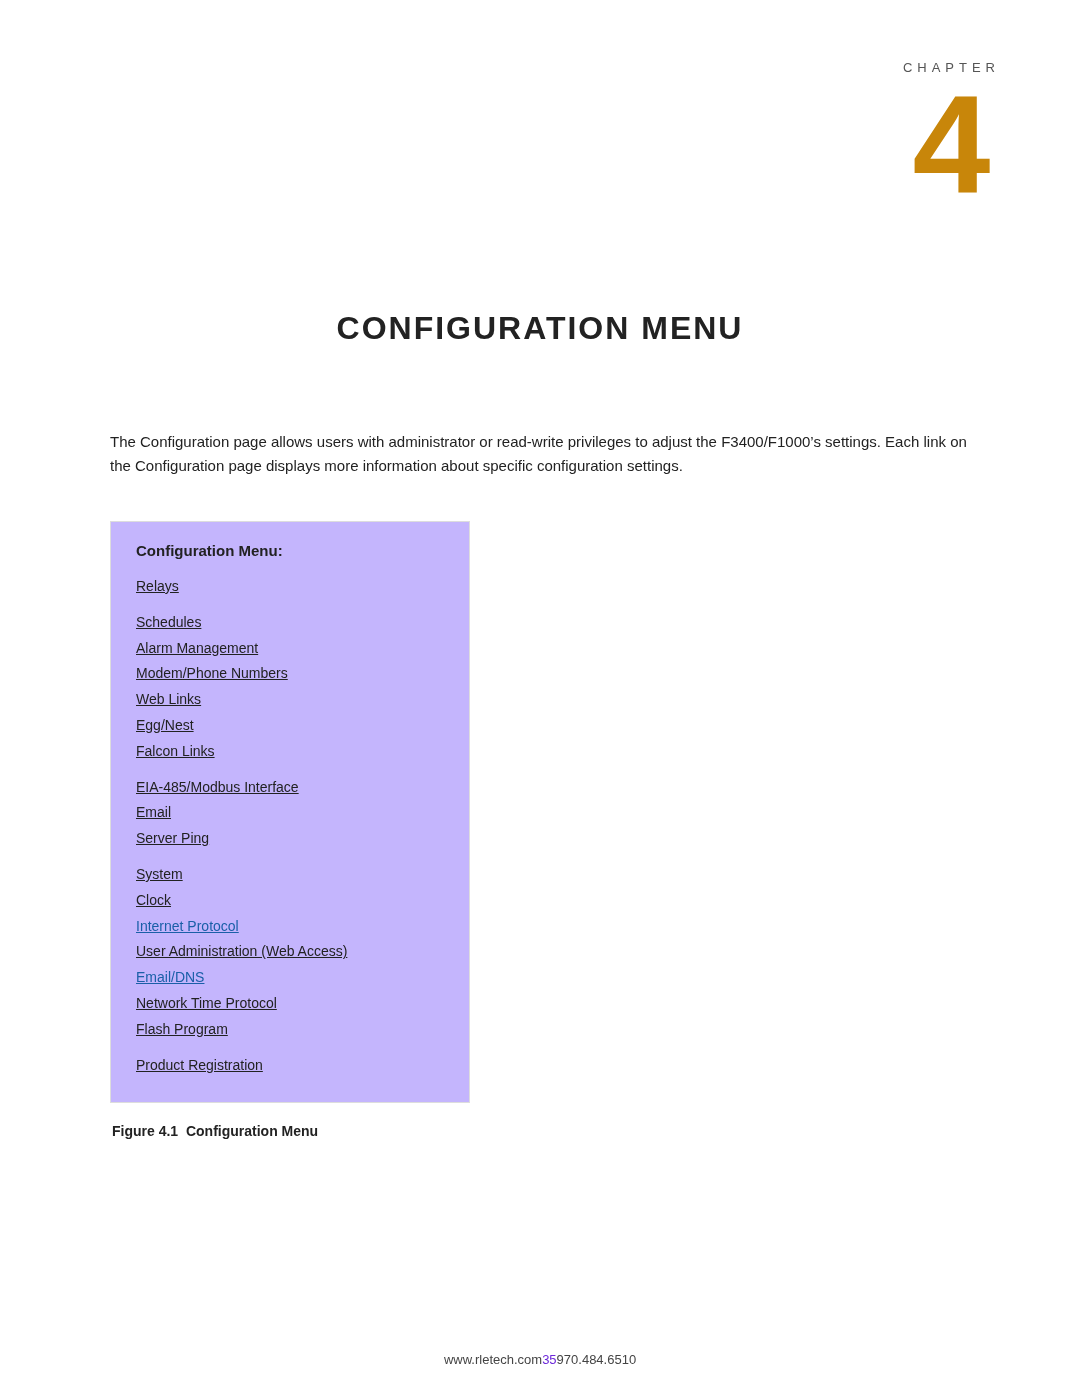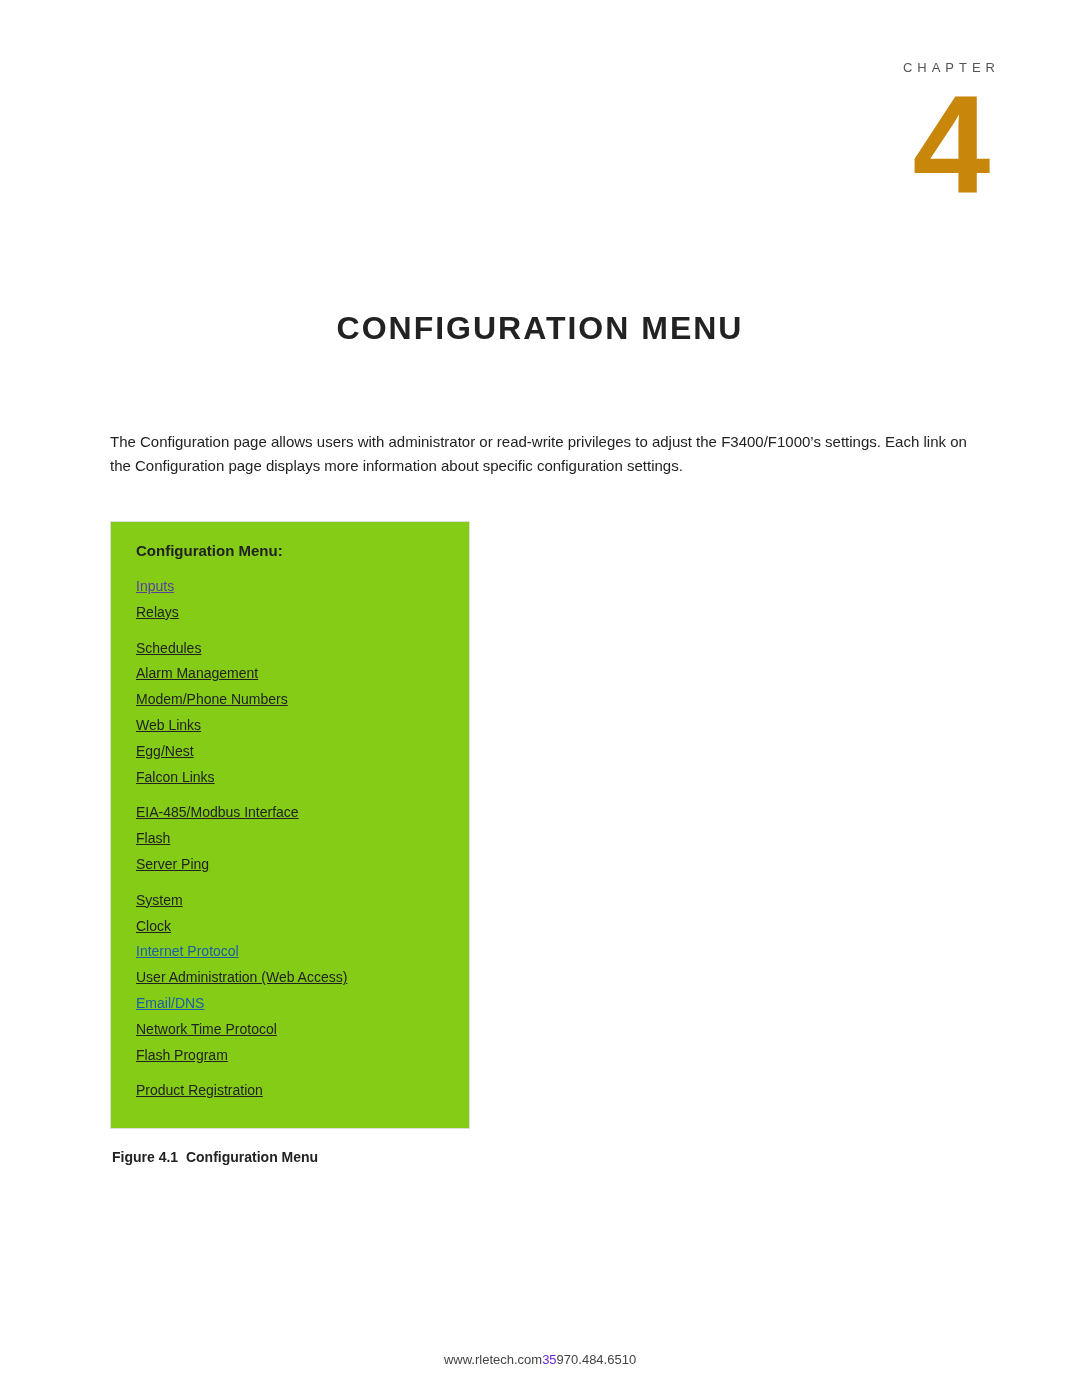--- a/index.html
+++ b/index.html
@@ -78,21 +78,21 @@
 
     .intro-text {
       font-size: 15px;
       line-height: 1.6;
       color: #222;
       margin-bottom: 43px;
     }
 
     
     .config-menu-box {
-      background: #84cc16;
+      background: #c4b5fd;
       border: 1px solid #ddd;
       padding: 20px 25px 25px 25px;
       width: 360px;
       margin-bottom: 20px;
     }
 
     .config-menu-title {
       font-weight: bold;
       font-size: 15px;
       margin-bottom: 14px;
@@ -192,36 +192,35 @@
 
   <div class="main-content">
 
     <p class="intro-text">The Configuration page allows users with administrator or read-write privileges to adjust the F3400/F1000’s settings. Each link on the Configuration page displays more information about specific configuration settings.</p>
 
     <div class="config-menu-box">
       <div class="config-menu-title">Configuration Menu:</div>
 
       <ul class="config-menu-list">
 
-        <li><a href="#" style="color:#5a3ea0;">Inputs</a></li>
         <li><span class="plain-link">Relays</span></li>
 
         <li class="spacer"></li>
 
         <li><span class="plain-link">Schedules</span></li>
         <li><span class="plain-link">Alarm Management</span></li>
         <li><span class="plain-link">Modem/Phone Numbers</span></li>
         <li><span class="plain-link">Web Links</span></li>
         <li><span class="plain-link">Egg/Nest</span></li>
         <li><span class="plain-link">Falcon Links</span></li>
 
         <li class="spacer"></li>
 
         <li><span class="plain-link">EIA-485/Modbus Interface</span></li>
-        <li><span class="plain-link">Flash</span></li>
+        <li><span class="plain-link">Email</span></li>
         <li><span class="plain-link">Server Ping</span></li>
 
         <li class="spacer"></li>
 
         <li><span class="plain-link">System</span></li>
         <li><span class="plain-link">Clock</span></li>
         <li><a href="#" style="color:#1a5fa8;">Internet Protocol</a></li>
         <li><span class="plain-link">User Administration (Web Access)</span></li>
         <li><a href="#" style="color:#1a5fa8;">Email/DNS</a></li>
         <li><span class="plain-link">Network Time Protocol</span></li>

